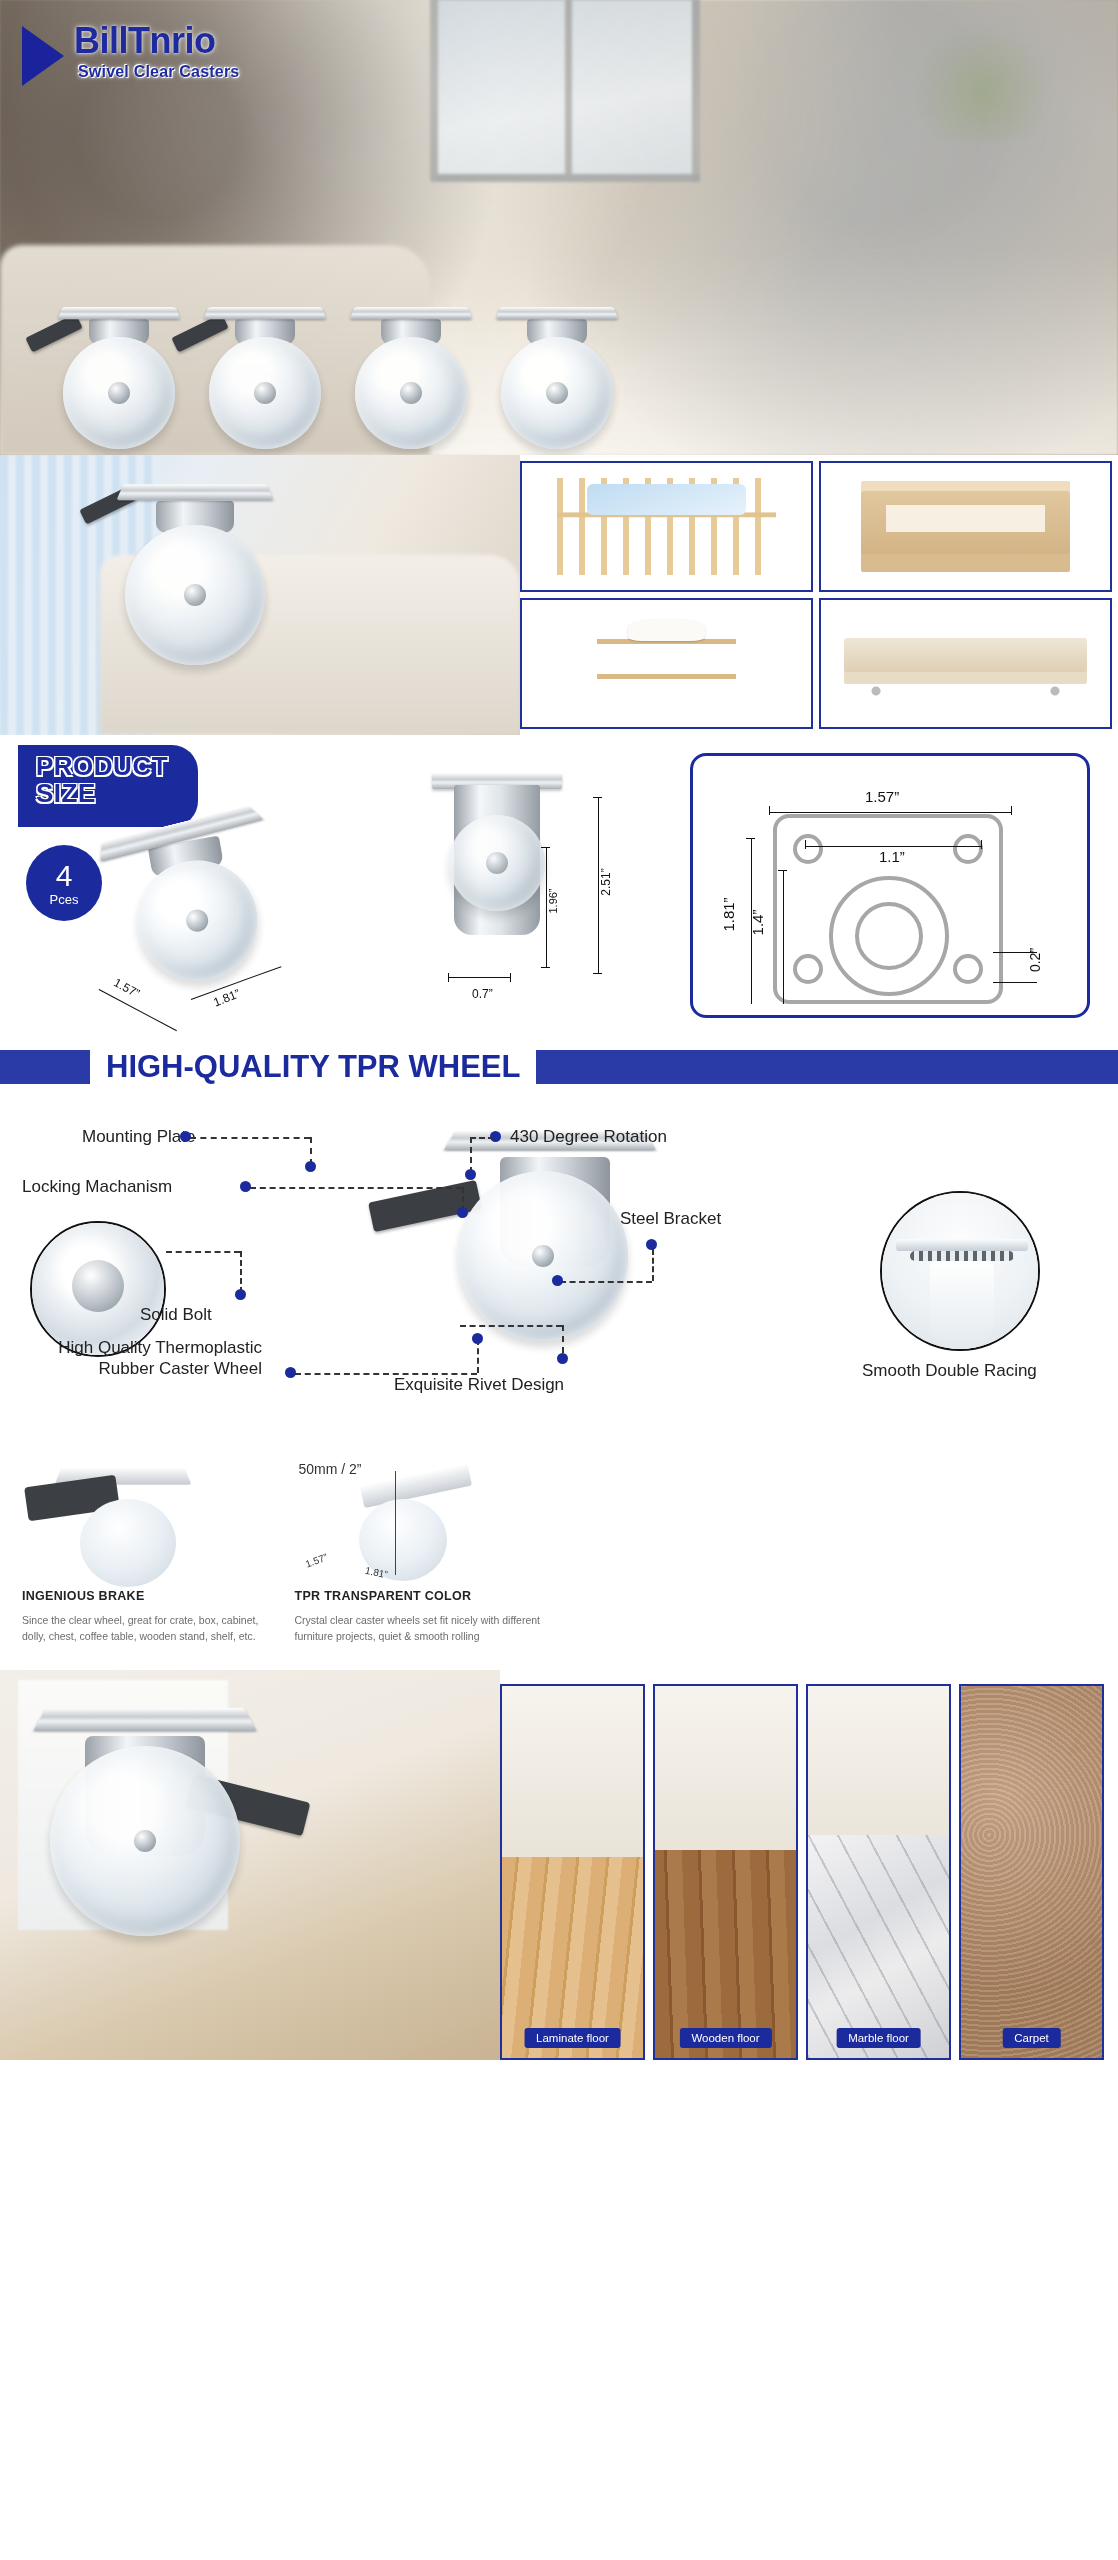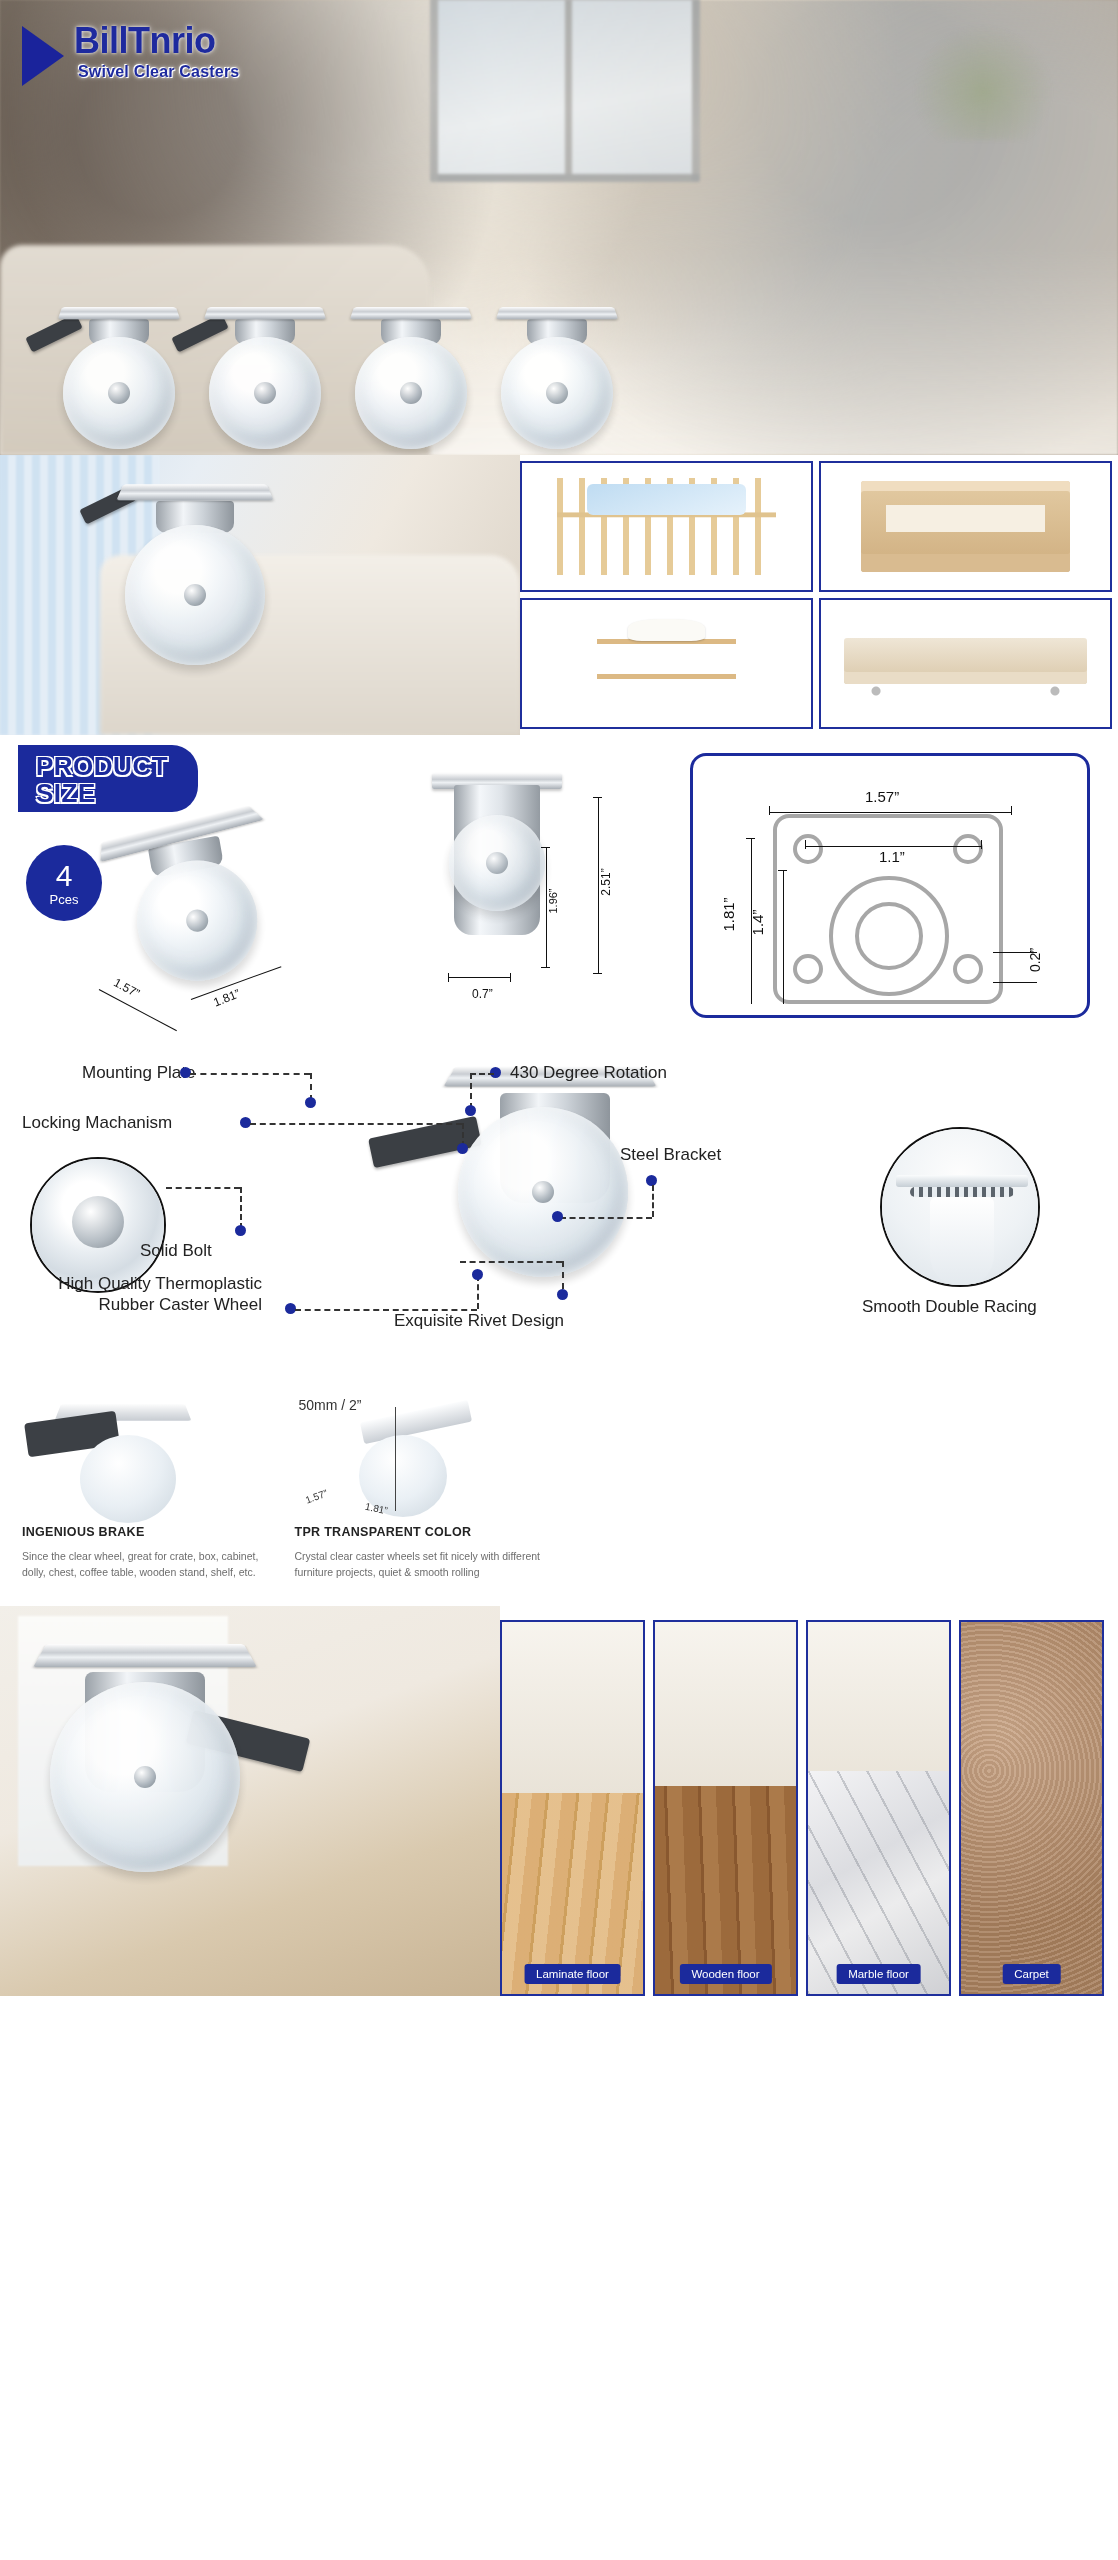--- a/index.html
+++ b/index.html
@@ -79,21 +79,21 @@
     linear-gradient(180deg,rgba(0,0,0,0) 0 26%,#dcb984 26% 31%,rgba(0,0,0,0) 31% 60%,#dcb984 60% 65%,rgba(0,0,0,0) 65%);}
   .thumb-shelf:before{content:"";position:absolute;left:22%;top:6%;width:56%;height:22%;border-radius:40% 40% 18% 18%;background:#fbfaf6;box-shadow:0 1px 2px rgba(0,0,0,.2);}
   .thumb-table{position:absolute;left:8%;top:30%;width:84%;height:36%;border-radius:3px;
     background:linear-gradient(180deg,#efe6d6,#d9c7a8);box-shadow:inset 0 -12px 0 #e9dcc6;}
   .thumb-table:after{content:"";position:absolute;left:6%;bottom:-12px;width:88%;height:10px;
     background:radial-gradient(circle at 8% 50%,#bbb 0 4px,rgba(0,0,0,0) 5px),radial-gradient(circle at 92% 50%,#bbb 0 4px,rgba(0,0,0,0) 5px);}
 
   
   .size-sec { position:relative; width:1118px; height:300px; background:#fff; }
   .size-banner { position:absolute; left:18px; top:10px; background:#1b2a9c; color:#fff;
-    padding:8px 30px 6px 18px; border-radius:0 26px 26px 0; }
+    padding:8px 30px 21px 18px; border-radius:0 26px 26px 0; }
   .size-banner span { display:block; font-size:26px; font-weight:bold; line-height:1.02; letter-spacing:.5px;
     text-shadow:-1.5px -1.5px 0 #fff,1.5px -1.5px 0 #fff,-1.5px 1.5px 0 #fff,1.5px 1.5px 0 #fff; color:#1b2a9c;}
   .pcs-badge { position:absolute; left:26px; top:110px; width:76px; height:76px; border-radius:50%;
     background:#1b2a9c; color:#fff; display:flex; flex-direction:column; align-items:center; justify-content:center; line-height:1;}
   .pcs-badge .n{font-size:30px;font-weight:300;}
   .pcs-badge .u{font-size:13px;margin-top:2px;}
 
   .diagram-a { position:absolute; left:95px; top:78px; width:210px; height:190px; }
   .diagram-a .iso-caster{position:absolute;left:18px;top:0;transform:rotate(-10deg);}
   .dim-label{ position:absolute; font-size:12px; color:#111; font-family:"Liberation Sans", sans-serif; white-space:nowrap;}
@@ -297,20 +297,25 @@
       <div class="hline" style="left:300px;top:196px;width:44px;"></div>
       <div class="hline" style="left:300px;top:226px;width:44px;"></div>
       <div class="dim-label dim-c1">1.57”</div>
       <div class="dim-label dim-c2">1.1”</div>
       <div class="dim-label dim-c3">1.81”</div>
       <div class="dim-label dim-c4">1.4”</div>
       <div class="dim-label dim-c5">0.2”</div>
     </div>
   </section>
 
+  <section class="tpr-banner">
+    <div class="bar-l"></div>
+    <h2>HIGH-QUALITY TPR WHEEL</h2>
+    <div class="bar-r"></div>
+  </section>
 
   <section class="callouts">
 
     <div class="big-caster">
       <div class="c-plate" style="width:200px;height:42px;margin-left:20px;transform:perspective(300px) rotateX(62deg);"></div>
       <div class="c-brake" style="left:-60px;top:72px;width:110px;height:30px;transform:rotate(-12deg);border-radius:4px;"></div>
       <div class="c-neck" style="width:110px;height:110px;margin-top:-4px;border-radius:6px 6px 24px 24px;"></div>
       <div class="c-wheel" style="width:170px;height:170px;margin-top:-96px;margin-left:28px;"></div>
     </div>
 

